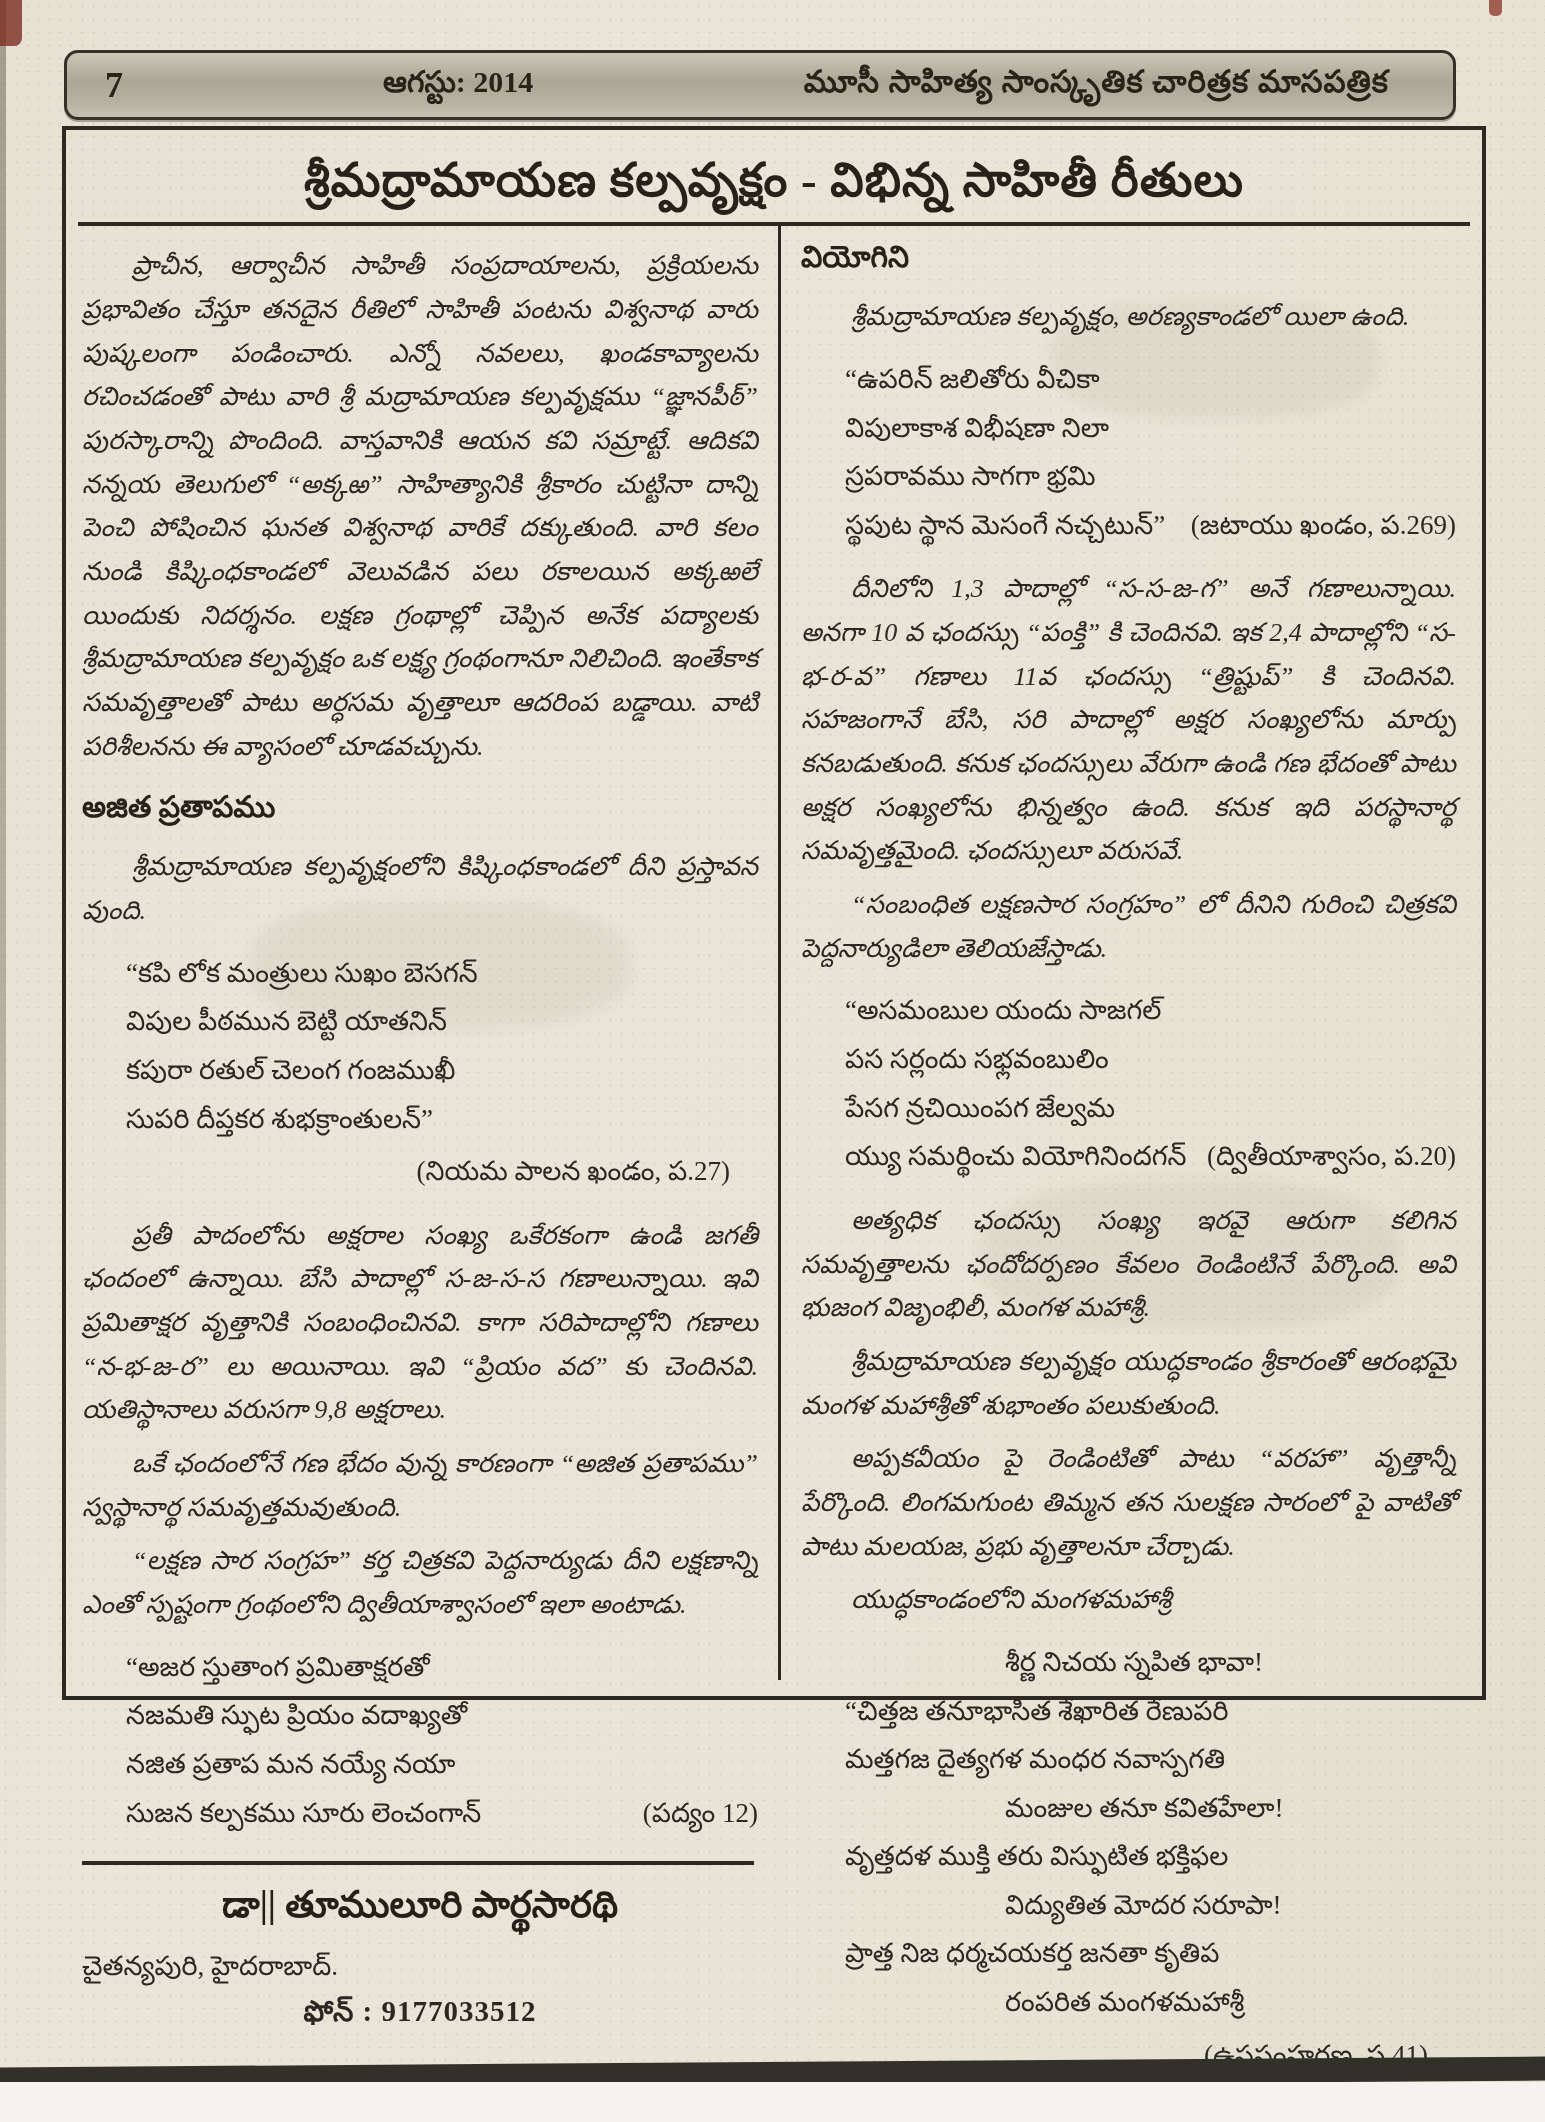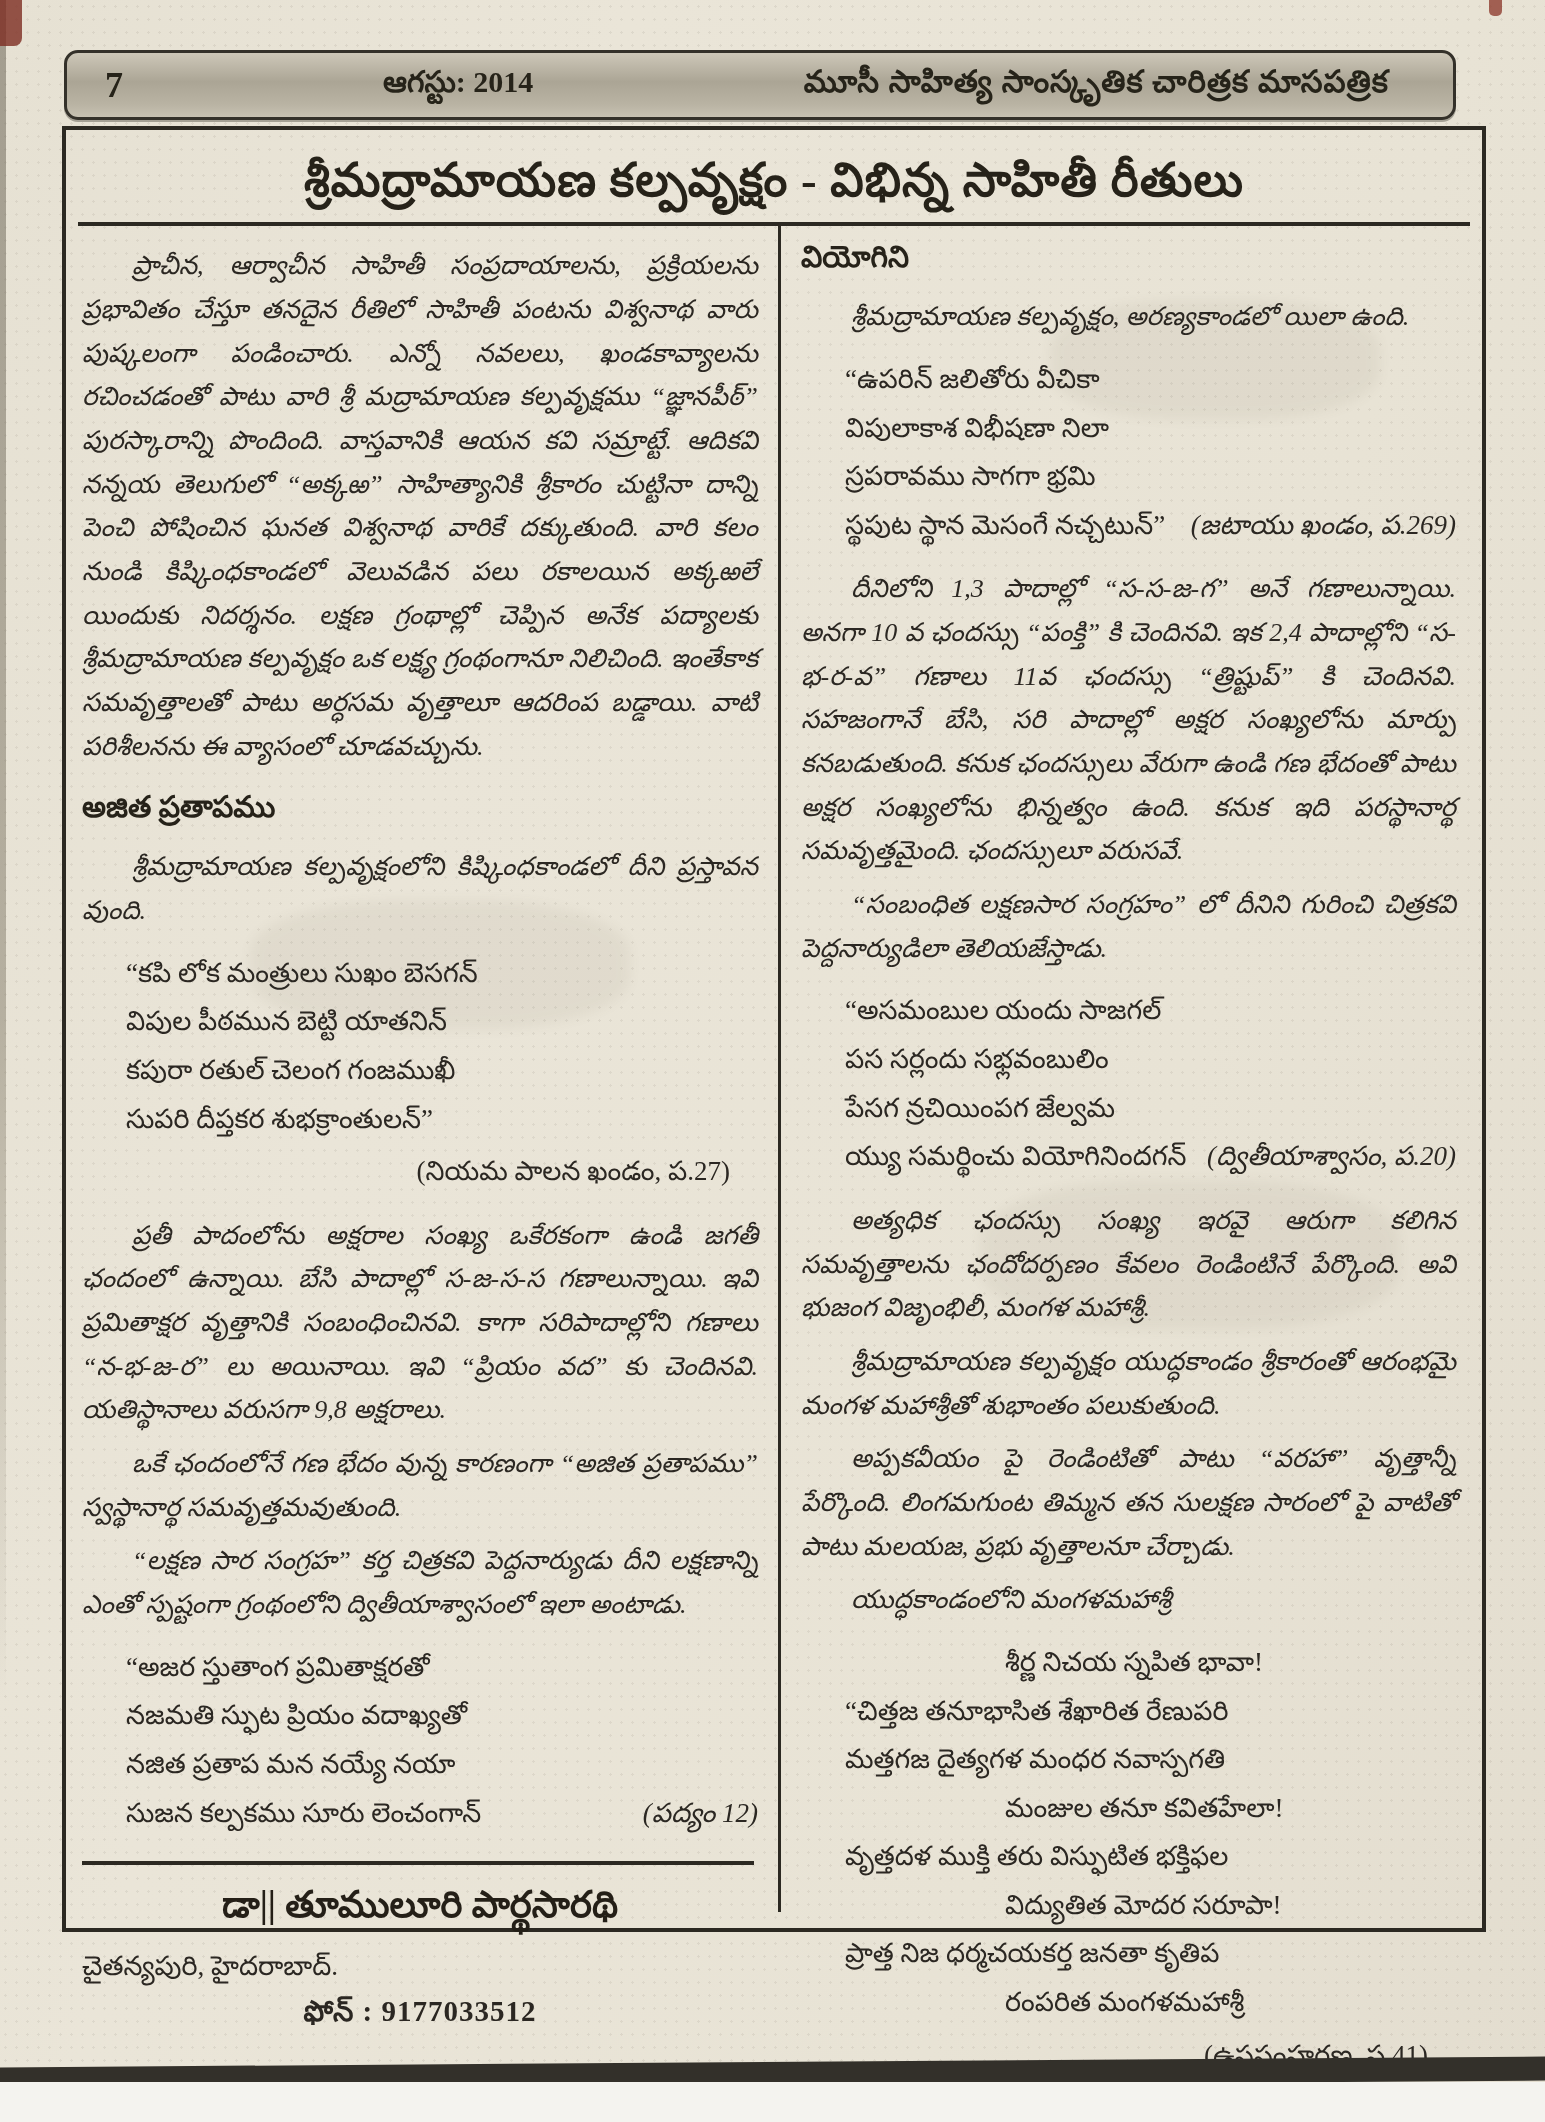--- a/index.html
+++ b/index.html
@@ -35,21 +35,21 @@
     background:linear-gradient(180deg,#cdc7b8 0%,#aba595 45%,#b9b3a3 80%,#c7c1b2 100%);
     display:flex;align-items:center;
     box-shadow:0 2px 0 rgba(40,36,28,.35);
   }
   .pnum{margin-left:38px;font-size:36px;font-weight:bold;color:#262319;}
   .pdate{margin-left:260px;font-size:30px;font-weight:bold;color:#262319;}
   .pmag{margin-left:auto;margin-right:64px;font-size:31px;font-weight:bold;color:#262319;letter-spacing:1px;}
 
   
   .article{
-    position:absolute;left:62px;top:126px;width:1424px;height:1806px;
+    position:absolute;left:62px;top:126px;width:1424px;height:1574px;
     border:4px solid #2c2922;box-sizing:border-box;
   }
   .atitle{
     text-align:center;font-size:47px;font-weight:bold;color:#262219;
     padding:22px 10px 14px;letter-spacing:1px;line-height:1.2;
   }
   .trule{border-bottom:4px solid #2c2922;margin:0 12px;}
 
   .cols{display:flex;align-items:stretch;height:calc(100% - 112px);}
   .col{box-sizing:border-box;}
@@ -59,21 +59,21 @@
   p.body{
     font-size:26px;line-height:1.68;margin:10px 0;text-align:justify;color:#2b2722;font-style:italic;
   }
   p.ind{text-indent:50px;}
   .subhead{font-size:30px;font-weight:bold;margin:22px 0 14px;color:#262219;}
   .mt0{margin-top:6px;}
 
   .verse{margin:16px 0 18px 44px;font-size:27px;line-height:1.8;color:#2b2722;}
   .verse .vline{white-space:nowrap;}
   .vlast{display:flex;}
-  .vlast .src{margin-left:auto;padding-left:12px;white-space:nowrap;font-style:italic;}
+  .vlast .src{margin-left:auto;padding-left:12px;white-space:nowrap;}
   .vsrc-right{text-align:right;margin:4px 28px 0 0;font-size:27px;}
   .v-indent{margin-left:160px;}
 
   .author-rule{border-top:4px solid #2c2922;margin:24px 4px 18px 0;}
   .author-name{text-align:center;font-size:37px;font-weight:bold;margin-top:8px;color:#241f17;}
   .author-addr{text-align:left;font-size:27px;margin-top:16px;}
   .author-phone{text-align:center;font-size:29px;font-weight:bold;margin-top:7px;letter-spacing:1px;}
 </style>
 </head>
 <body>

